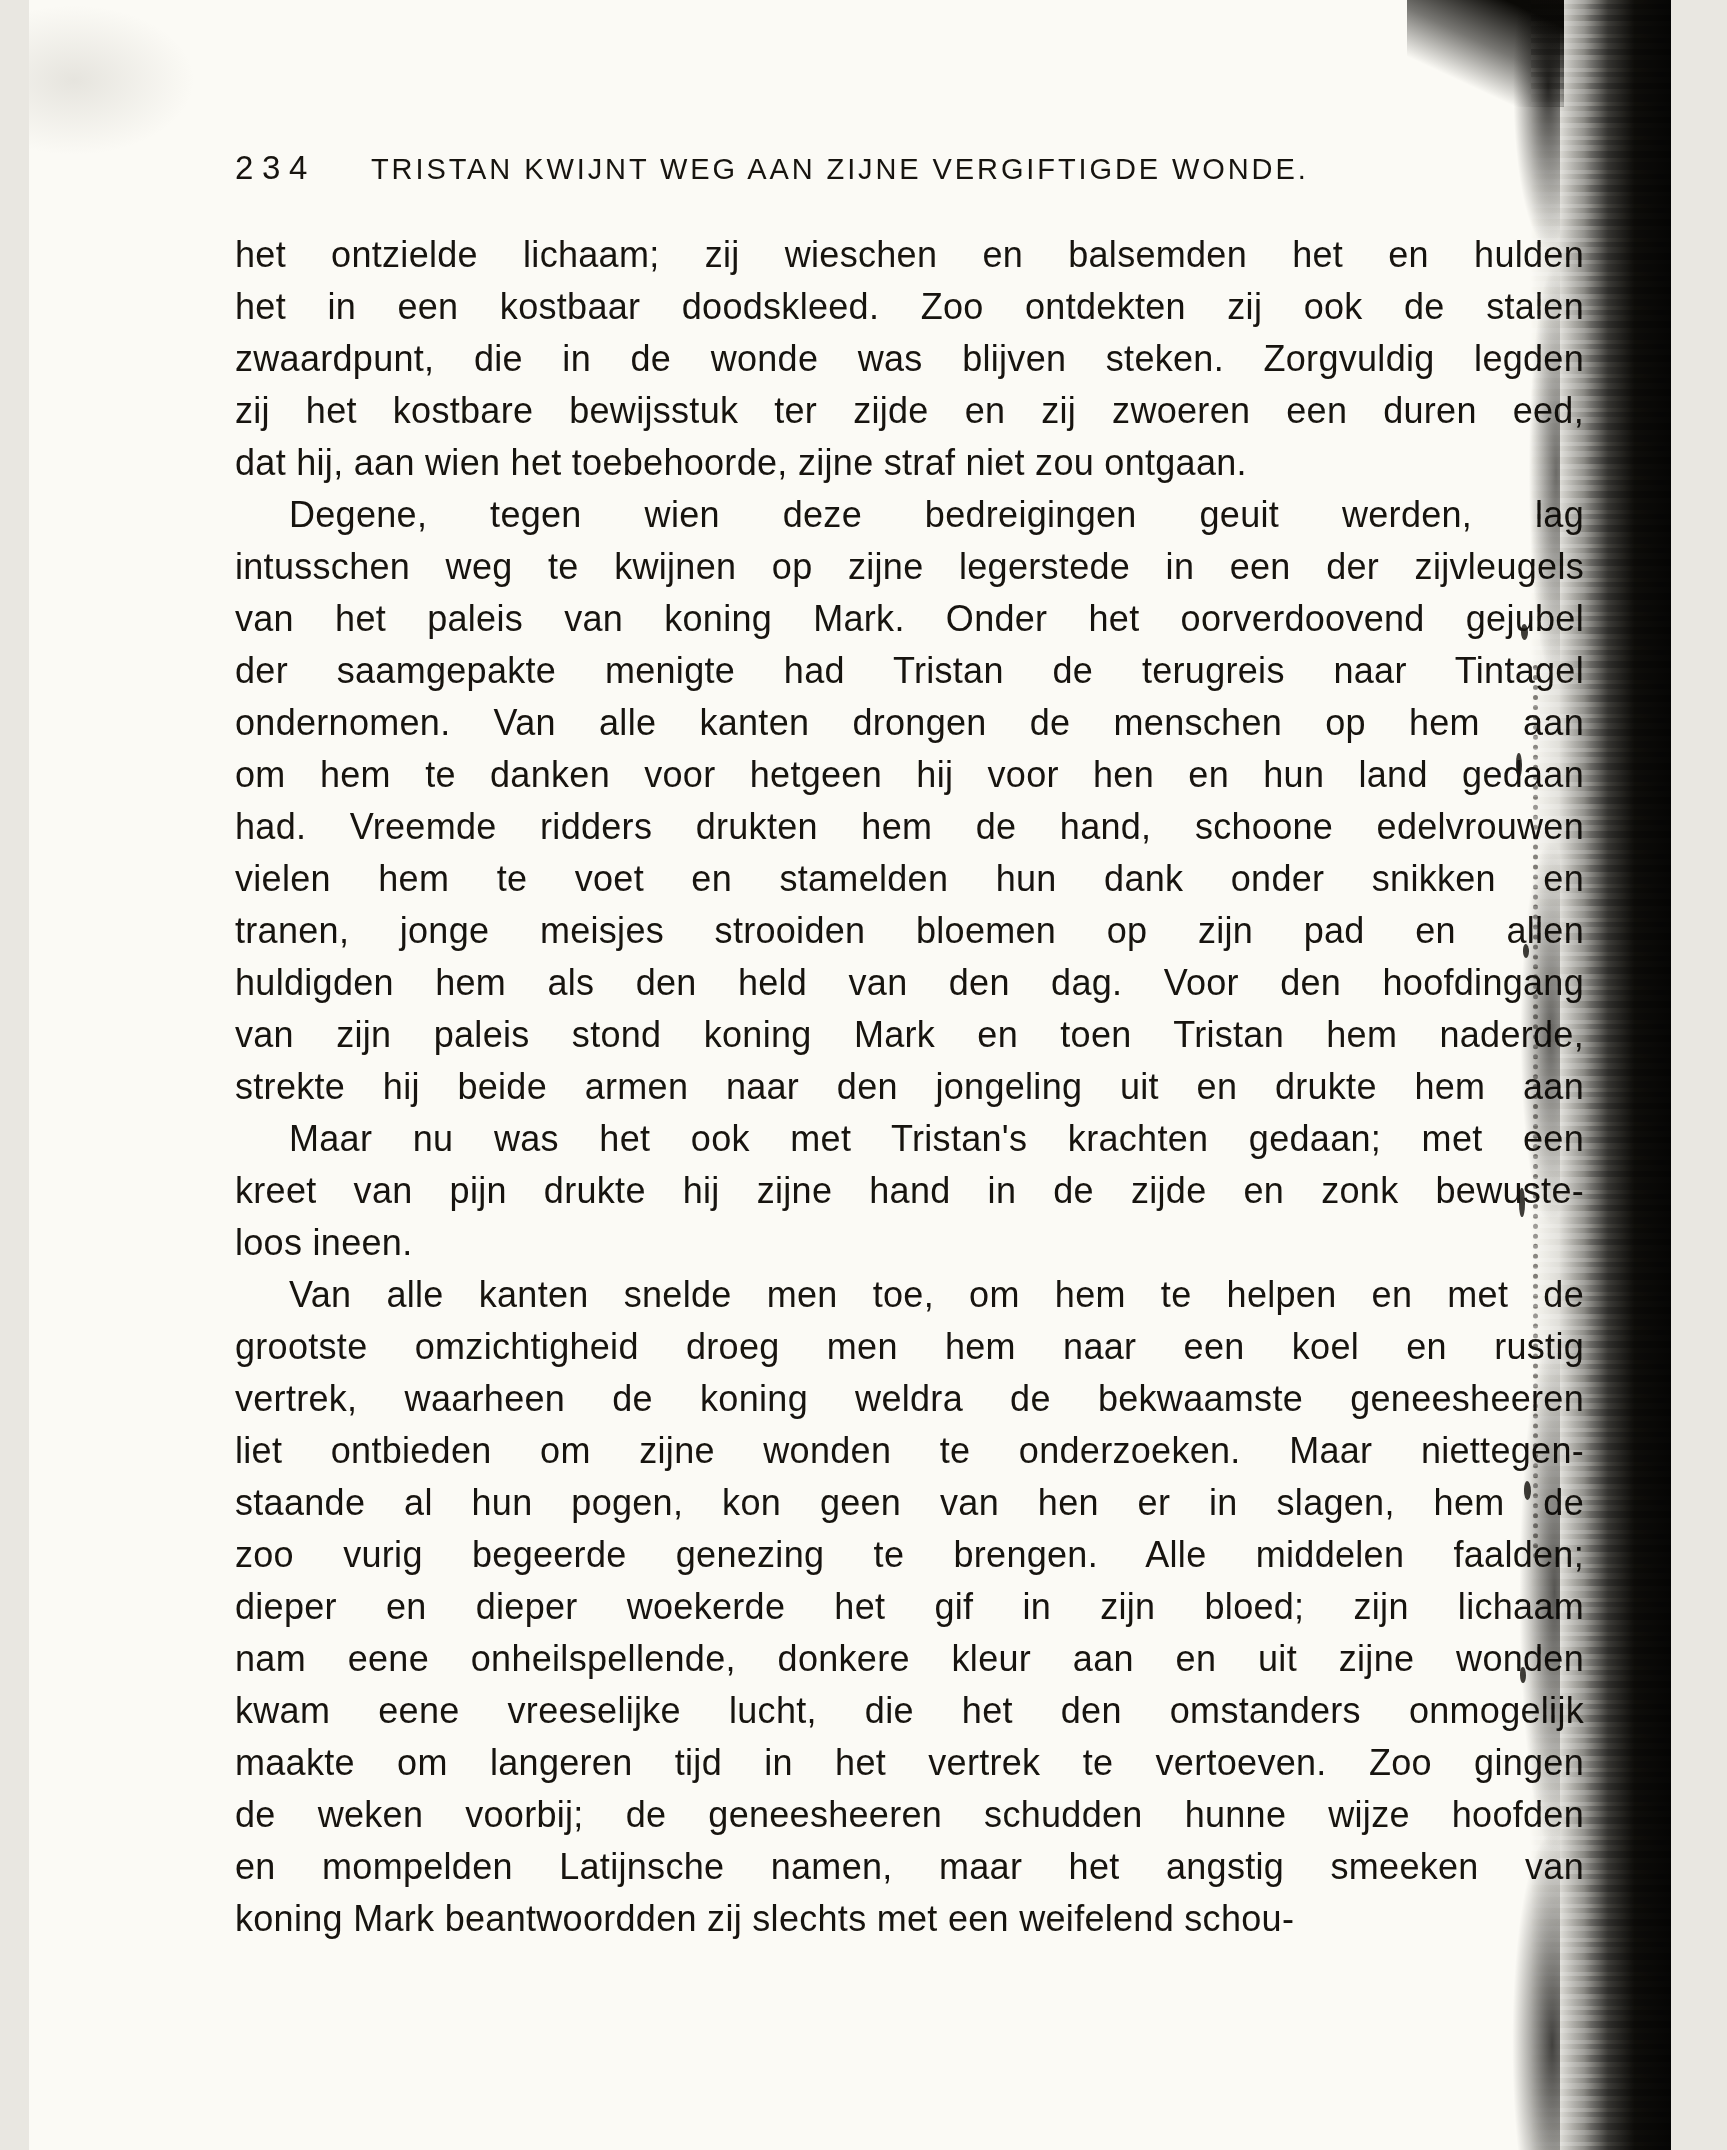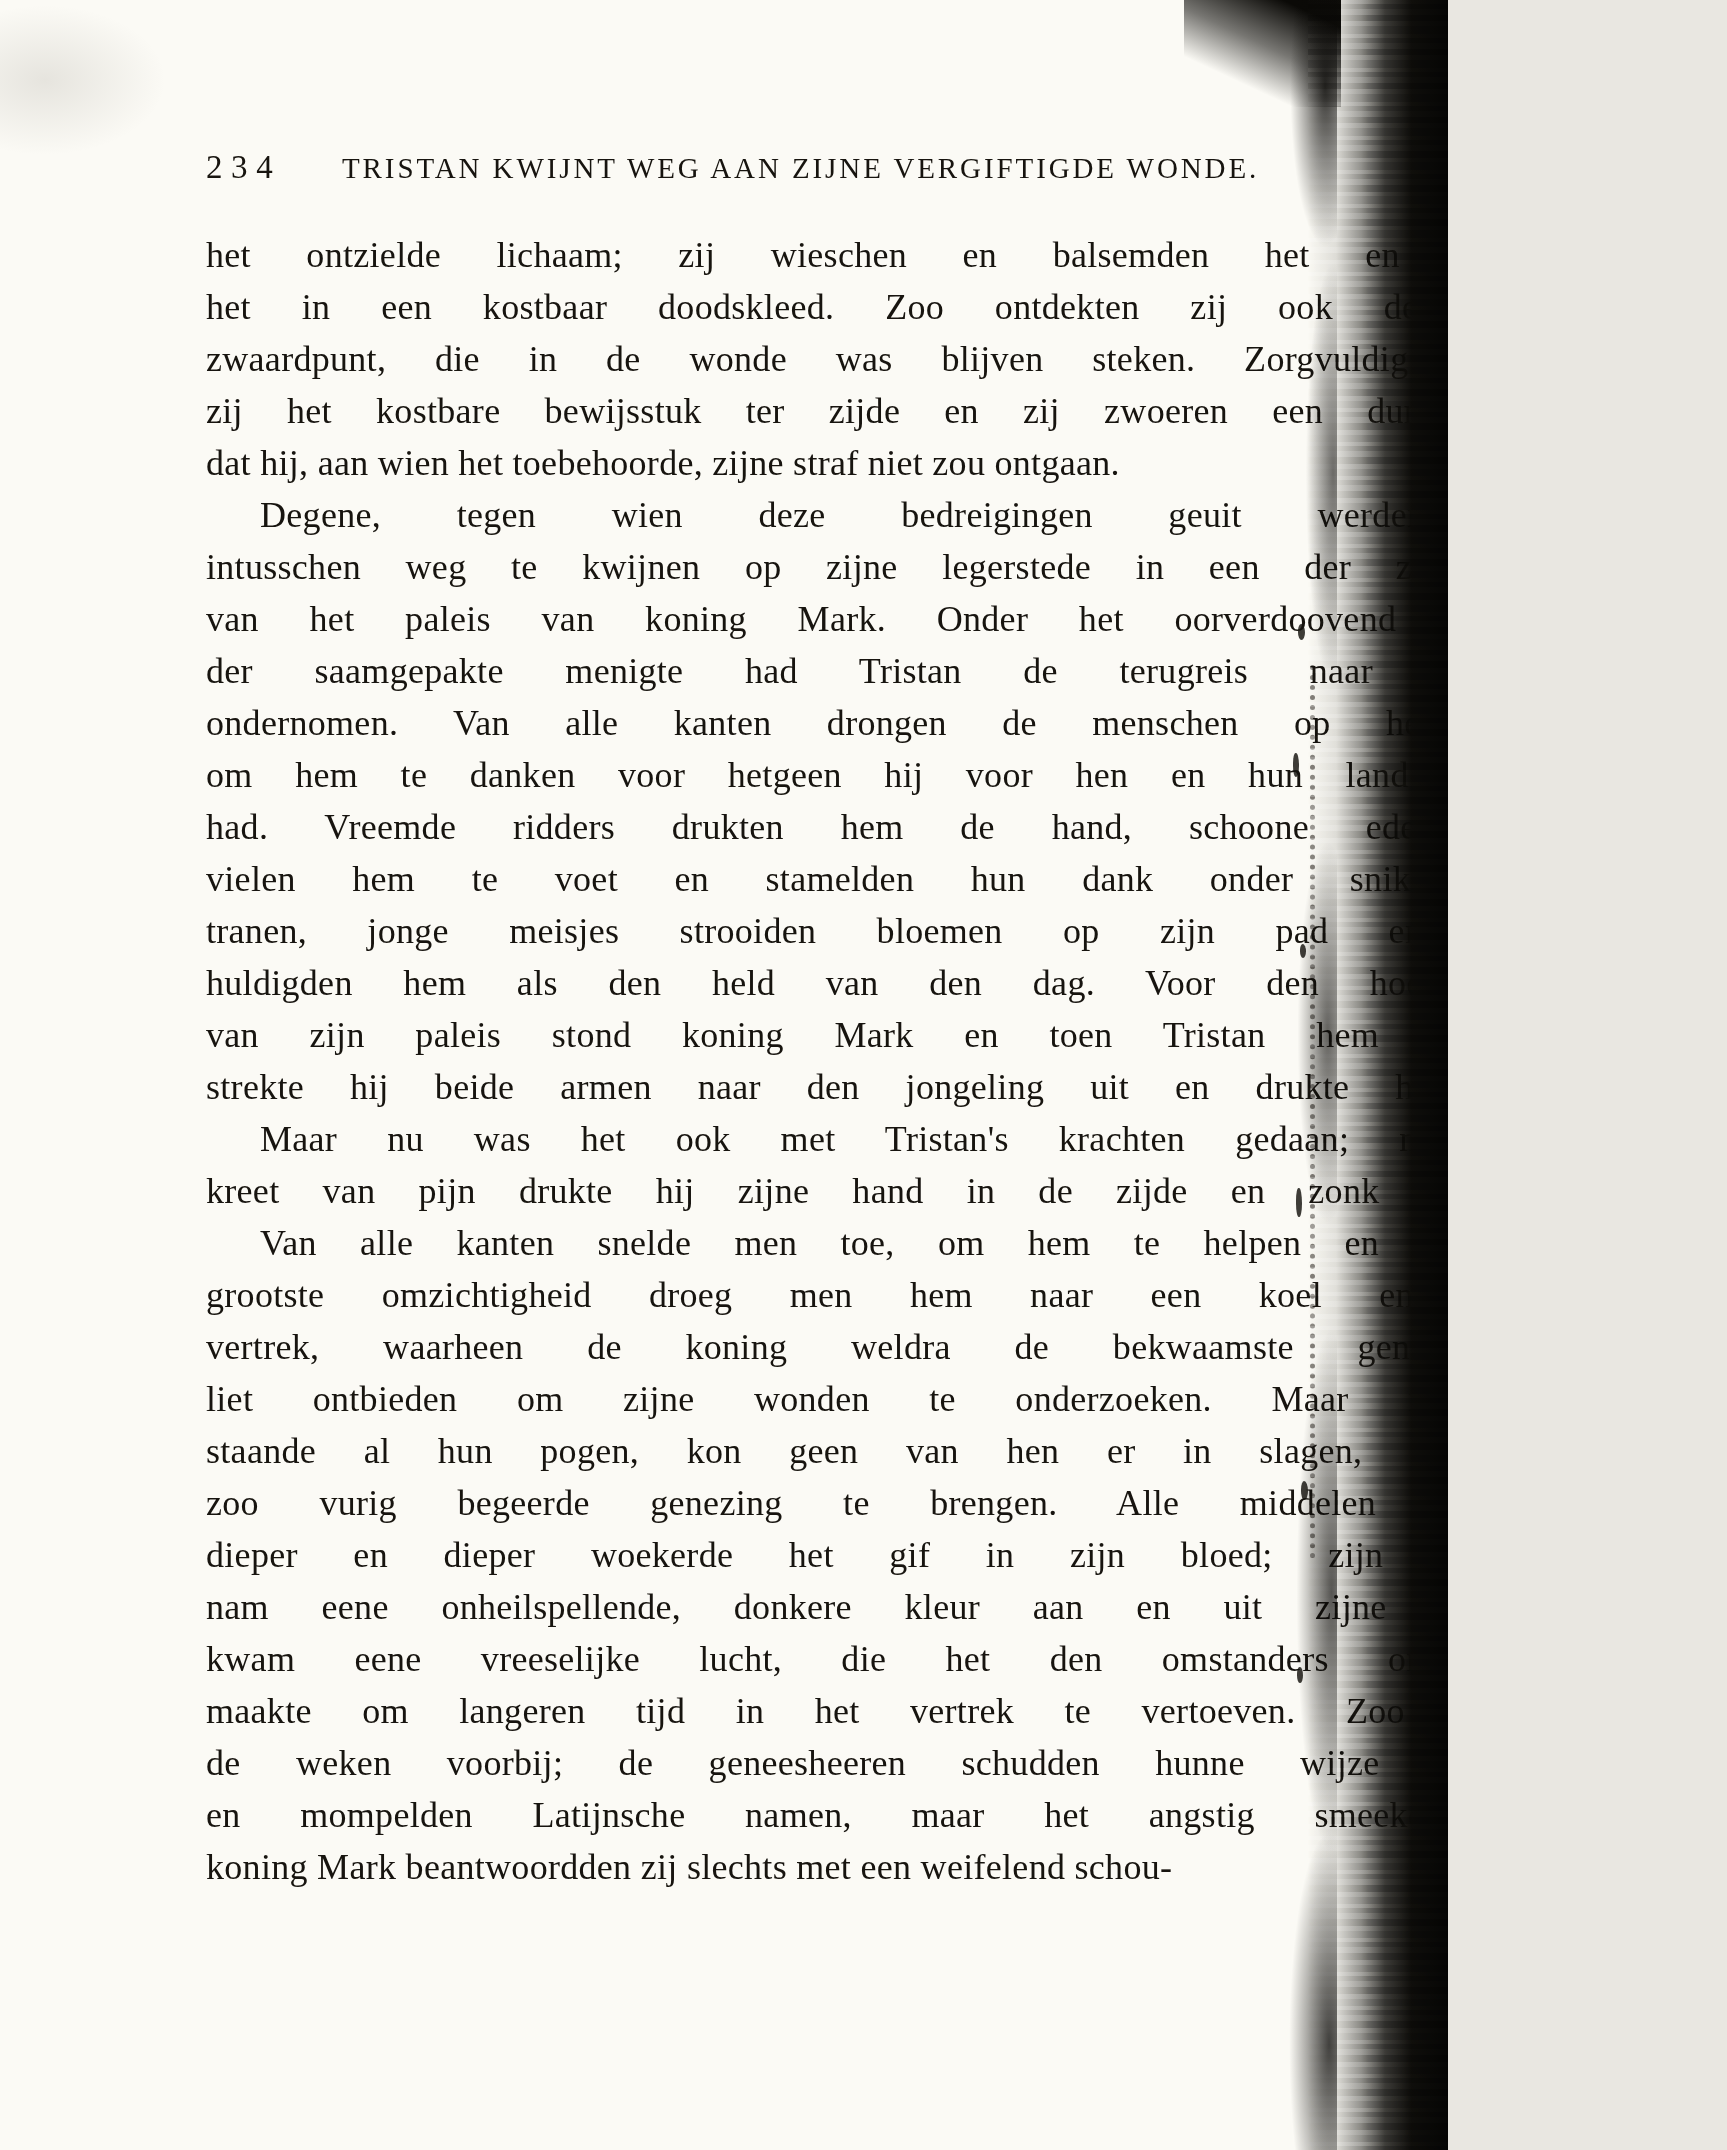--- a/index.html
+++ b/index.html
@@ -2,26 +2,27 @@
 <html style="font-size:11.4px"><head>
 <meta charset="utf-8">
 <style>
   html, body {
     margin: 0;
     padding: 0;
     background: #e9e7e1;
   }
   .page {
     position: relative;
-    width: 1448px;
+    width: 1642px;
     height: 2151px;
     background: #fbfaf5;
     overflow: hidden;
-    font-family: Liberation Serif, serif;
+    font-family: Liberation Sans, sans-serif;
     color: #17140f;
+    margin-left: 29px;
   }
   
   .top-smudge {
     position: absolute;
     left: 0; top: 0;
     width: 300px; height: 229px;
     background: radial-gradient(ellipse 172px 107px at 15% 35%, rgba(120,114,102,0.16), transparent 70%);
     pointer-events: none;
   }
   
@@ -175,20 +176,21 @@
         <div class="line">had. Vreemde ridders drukten hem de hand, schoone edelvrouwen</div>
         <div class="line">vielen hem te voet en stamelden hun dank onder snikken en</div>
         <div class="line">tranen, jonge meisjes strooiden bloemen op zijn pad en allen</div>
         <div class="line">huldigden hem als den held van den dag. Voor den hoofdingang</div>
         <div class="line">van zijn paleis stond koning Mark en toen Tristan hem naderde,</div>
         <div class="line">strekte hij beide armen naar den jongeling uit en drukte hem aan</div>
       </div>
       <div class="paragraph">
         <div class="line indent">Maar nu was het ook met Tristan's krachten gedaan; met een</div>
         <div class="line">kreet van pijn drukte hij zijne hand in de zijde en zonk bewuste-</div>
+        <div class="line last">loos ineen.</div>
       </div>
       <div class="paragraph">
         <div class="line indent">Van alle kanten snelde men toe, om hem te helpen en met de</div>
         <div class="line">grootste omzichtigheid droeg men hem naar een koel en rustig</div>
         <div class="line">vertrek, waarheen de koning weldra de bekwaamste geneesheeren</div>
         <div class="line">liet ontbieden om zijne wonden te onderzoeken. Maar niettegen-</div>
         <div class="line">staande al hun pogen, kon geen van hen er in slagen, hem de</div>
         <div class="line">zoo vurig begeerde genezing te brengen. Alle middelen faalden;</div>
         <div class="line">dieper en dieper woekerde het gif in zijn bloed; zijn lichaam</div>
         <div class="line">nam eene onheilspellende, donkere kleur aan en uit zijne wonden</div>

